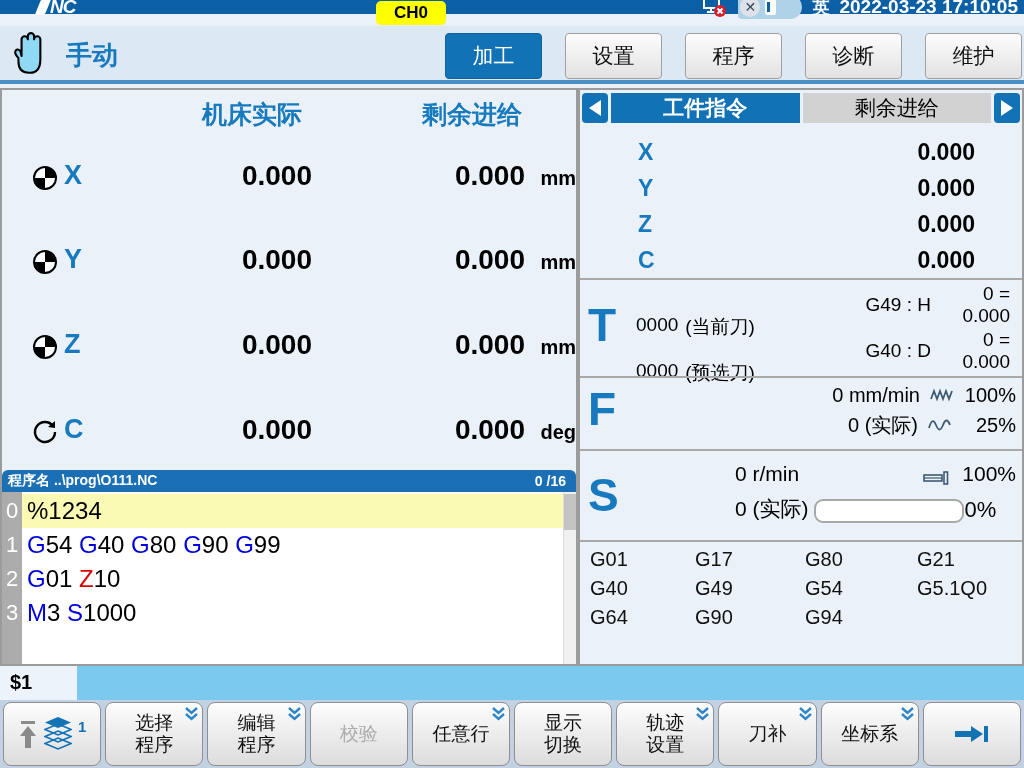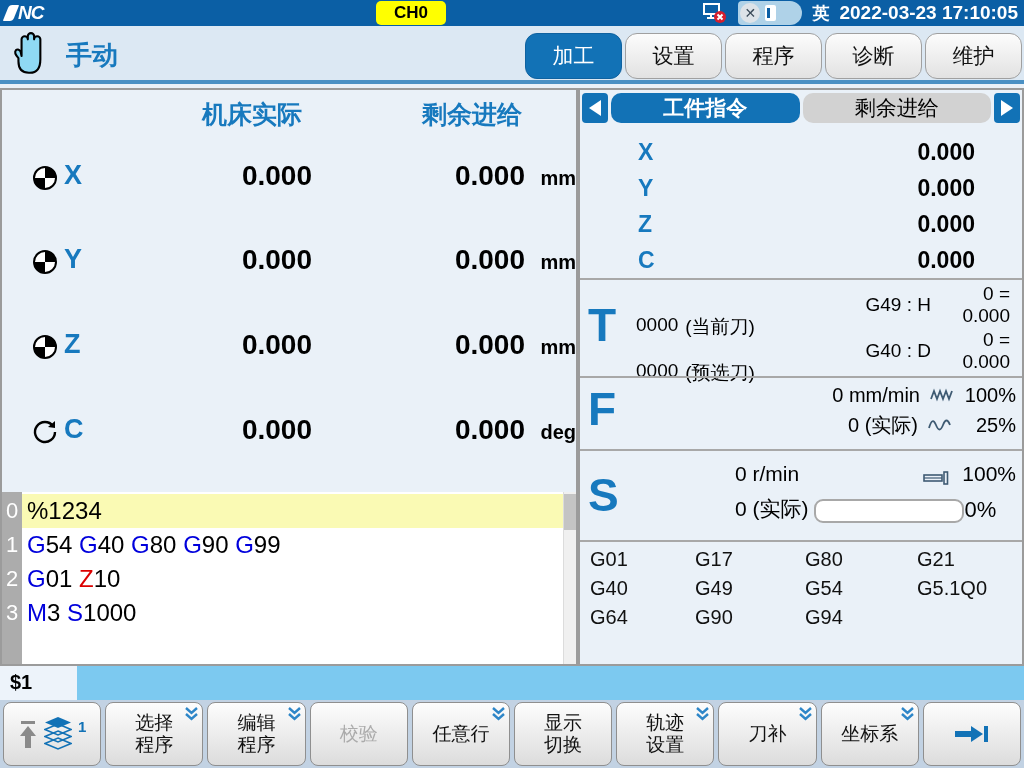--- a/index.html
+++ b/index.html
@@ -1,21 +1,21 @@
 <!DOCTYPE html>
 <html><head>
 <meta charset="utf-8">
 <style>
   * { margin:0; padding:0; box-sizing:border-box; }
   html,body { width:1024px; height:768px; overflow:hidden;
     font-family:"Liberation Sans","DejaVu Sans",sans-serif; background:#EAF1F8; position:relative; }
 
   
-  .titlebar { position:absolute; top:0; left:0; width:1024px; height:26px; background:#0B5FA5;
-    color:#fff; display:flex; align-items:center; }
+  .titlebar { position:absolute; top:0; left:0; width:1024px; height:14px; background:#0B5FA5;
+    color:#fff; display:flex; align-items:center;padding-left:32px; }
   .logo { display:flex; align-items:center; margin-left:6px; font-style:italic; font-weight:bold;
     font-size:19px; letter-spacing:-1px; }
   .logo-slash { width:10px; height:16px; background:#fff; transform:skewX(-22deg); border-radius:3px 1px 3px 1px; margin-right:2px; }
   .ch-badge { position:absolute; left:376px; top:1px; width:70px; height:24px; background:#FFFF00;
     border-radius:5px; color:#000; font-size:17px; font-weight:bold; text-align:center; line-height:24px; }
   .tb-right { margin-left:auto; display:flex; align-items:center; gap:10px; padding-right:4px; }
   .ime-pill { width:64px; height:24px; background:#AFD2E8; border-radius:4px 12px 12px 4px;
     display:flex; align-items:center; gap:5px; padding-left:2px; }
   .ime-circle { width:20px; height:20px; border-radius:50%; background:#DDE3E8; color:#3A4A58;
     font-weight:bold; font-size:14px; text-align:center; line-height:20px; }
@@ -25,22 +25,22 @@
   .tb-time { font-size:19px; font-weight:bold; margin-right:2px; }
 
   
   .modebar { position:absolute; top:26px; left:0; width:1024px; height:58px; background:#DCE8F3;
     border-bottom:4px solid #4A90C4; }
   .hand { position:absolute; left:10px; top:5px; }
   .mode-text { position:absolute; left:66px; top:0; height:58px; line-height:58px;
     font-size:26px; font-weight:bold; color:#1779BE; }
   .tabs { position:absolute; right:2px; top:7px; display:flex; gap:3px; }
   .tab { width:97px; height:46px; display:flex; align-items:center; justify-content:center;
-    font-size:21px; border:1px solid #A0A0A0; border-radius:12px; color:#111;
-    background:linear-gradient(#FCFCFC,#E2E2E2); cursor:default; }
+    font-size:21px; border:1px solid #A0A0A0; border-radius:4px; color:#111;
+    background:linear-gradient(#FCFCFC,#E2E2E2); cursor:default;margin-left:20px; }
   .tab.active { background:#1272B6; border-color:#0F62A0; color:#fff; }
 
   
   .left-panel { position:absolute; left:0; top:88px; width:578px; height:578px;
     background:#EAF1F8; border:2px solid #9B9B9B; }
   .right-panel { position:absolute; left:578px; top:88px; width:446px; height:578px;
     background:#EAF1F8; border:2px solid #9B9B9B; }
 
   
   .pos-hdr { position:absolute; top:8px; font-size:25px; font-weight:bold; color:#1779BE;
@@ -68,21 +68,21 @@
   .ln-num { width:20px; flex:none; color:#FFF; font-size:22px; text-align:center; line-height:34px; }
   .ln-text { flex:1; padding-left:5px; font-size:24px; display:flex; align-items:center; }
   .ln-text span { white-space:pre; font-weight:500; }
   .hl .ln-text { background:#FAFAB4; }
 
   
   .rp-tabs { position:absolute; top:3px; left:2px; right:2px; height:30px; display:flex; gap:3px; }
   .arrow-btn { width:26px; height:30px; background:#1272B6; border-radius:4px;
     display:flex; align-items:center; justify-content:center; }
   .rp-tab { flex:1; display:flex; align-items:center; justify-content:center; font-size:21px;
-    background:#D2D2D2; color:#000;border-radius:10px; }
+    background:#D2D2D2; color:#000; }
   .rp-tab.active { background:#1272B6; color:#fff; font-weight:bold; }
   .rp-axis { position:absolute; left:0; right:0; height:36px; display:flex; align-items:center; }
   .rp-axis-name { margin-left:58px; font-size:23px; font-weight:bold; color:#1779BE; }
   .rp-axis-val { margin-left:auto; margin-right:47px; font-size:23px; font-weight:bold; color:#000; }
   .rp-div { position:absolute; left:0; right:0; height:2px; background:#A8A8A8; }
   .sec-letter { position:absolute; left:8px; font-size:46px; font-weight:bold; color:#1779BE; line-height:1; }
   .t-row { position:absolute; left:56px; right:6px; height:32px; display:flex; align-items:center; font-size:19px; color:#000; }
   .t-c1 { width:212px; display:flex; gap:7px;margin-top:43px; }
   .t-c2 { width:102px;margin-left:28px; }
   .t-c3 { flex:1; text-align:right; padding-right:6px; }
@@ -195,20 +195,24 @@
       <path d="M21 7 A10 10 0 1 0 23 13" fill="none" stroke="#000" stroke-width="2.4"></path>
       <path d="M23 2 L23 9 L16 8 Z" fill="#000"></path>
     </svg>
     <span class="axis-name">C</span>
     <span class="axis-actual">0.000</span>
     <span class="axis-remain">0.000</span>
     <span class="axis-unit">deg</span>
   </div>
 
   <div class="prog">
+    <div class="prog-hdr">
+      <span>程序名 ..\prog\O111.NC</span>
+      <span class="prog-counter">0 /16</span>
+    </div>
     <div class="prog-body">
       <div class="gutter"></div>
       <div class="prog-line hl" style="top:2px">
         <span class="ln-num">0</span>
         <span class="ln-text">
             <span style="color: rgb(0, 0, 0);">%1234</span>
           </span>
       </div>
       <div class="prog-line" style="top:36px">
         <span class="ln-num">1</span>

